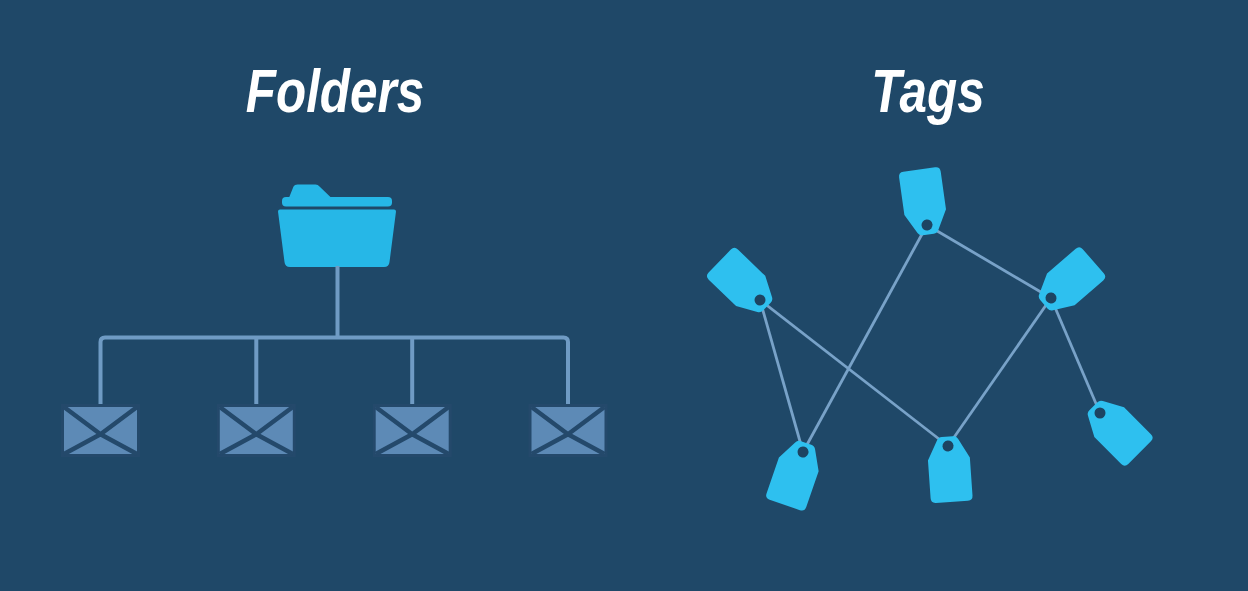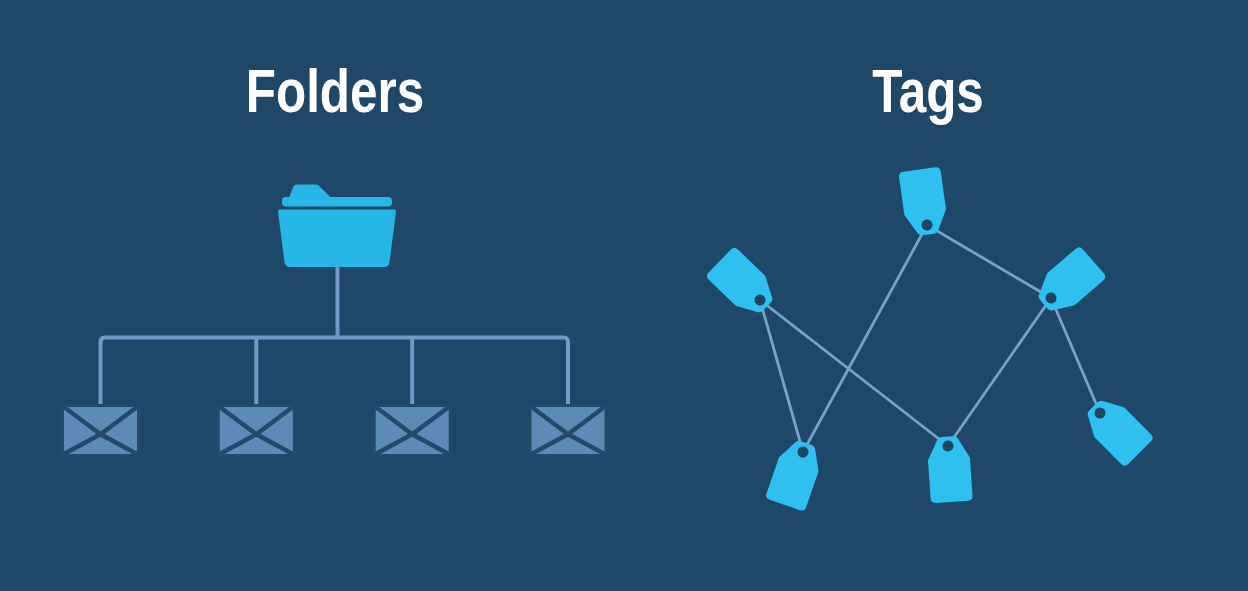--- a/index.html
+++ b/index.html
@@ -17,20 +17,21 @@
   body{
     font-family:"Liberation Sans", sans-serif;
     background:var(--background);
   }
   .canvas{
     position:relative;
     width:1248px;
     height:591px;
     background:var(--background);
     overflow:hidden;
+    font-style:italic;
   }
   .panel-title{
     position:absolute;
     top:61px;
     font-size:61px;
     font-weight:bold;
     line-height:1;
     color:var(--title);
     white-space:nowrap;
     transform:translateX(-50%) scaleX(0.81);

